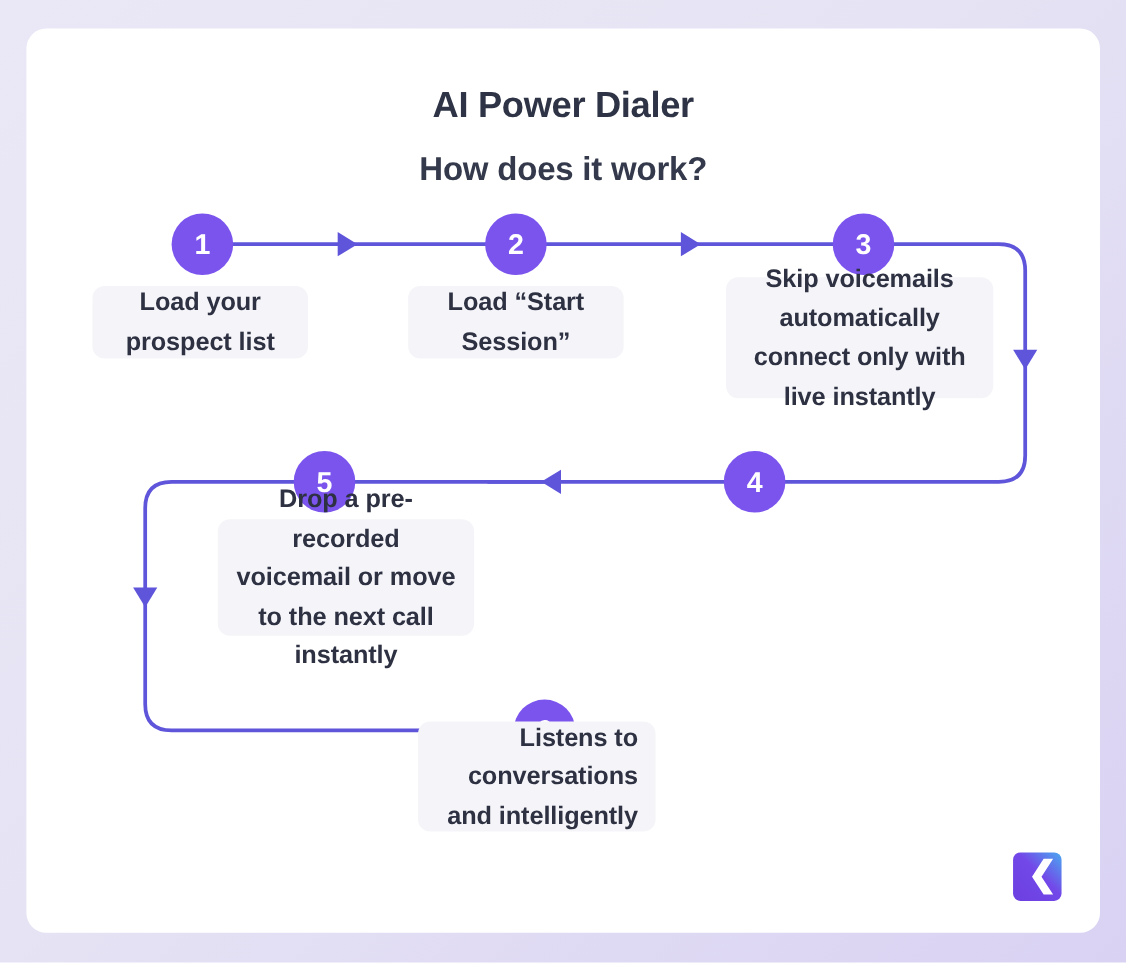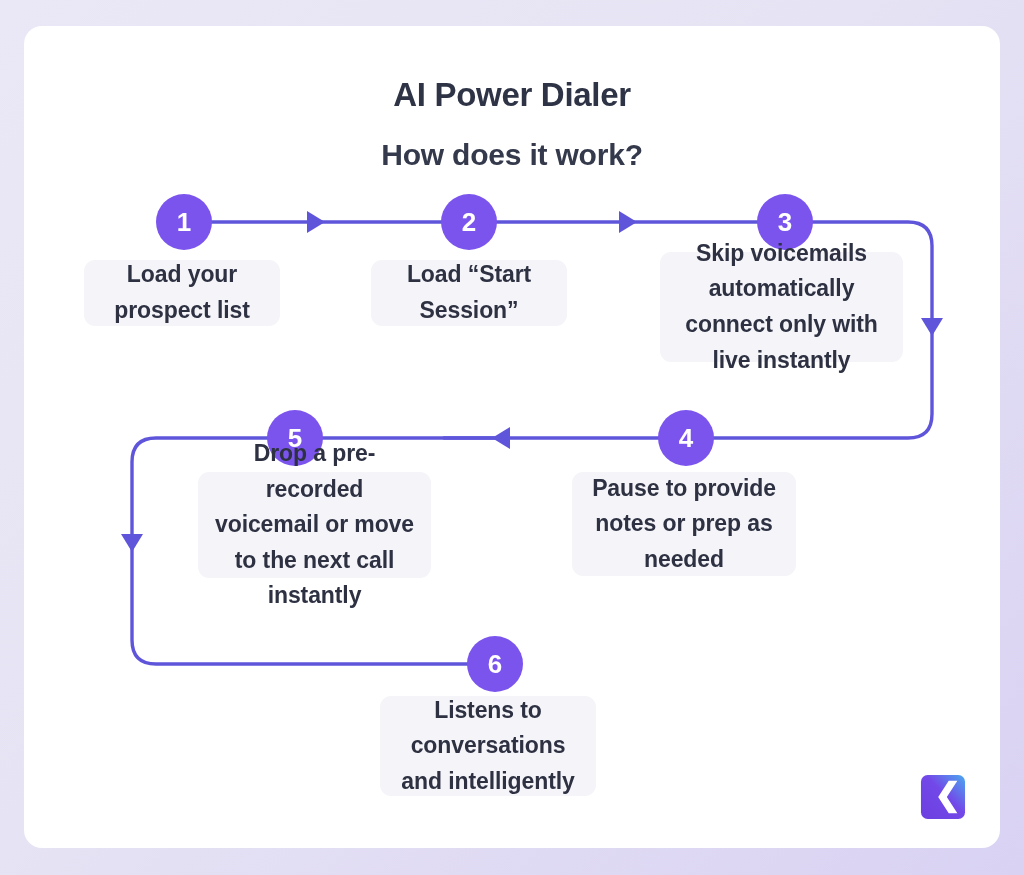--- a/index.html
+++ b/index.html
@@ -149,35 +149,32 @@
     <div class="step-circle" style="left:733px; top:168px;">
       <span>3</span>
     </div>
     <div class="step-card" style="left:636px; top:226px; width:243px; height:110px;">
       <span>Skip voicemails automatically connect only with live instantly</span>
     </div>
 
     <div class="step-circle" style="left:634px; top:384px;">
       <span>4</span>
     </div>
-    <div class="step-card" style="left:548px; top:446px; width:224px; height:104px;">
-      <span>Pause to provide notes or prep as needed</span>
-    </div>
 
     <div class="step-circle" style="left:243px; top:384px;">
       <span>5</span>
     </div>
     <div class="step-card" style="left:174px; top:446px; width:233px; height:106px;">
       <span>Drop a pre-recorded voicemail or move to the next call instantly</span>
     </div>
 
     <div class="step-circle" style="left:443px; top:610px;">
       <span>6</span>
     </div>
-    <div class="step-card" style="left:356px; top:670px; width:216px; height:100px;">
+    <div class="step-card" style="left:356px; top:630px; width:216px; height:100px;text-align:right;">
       <span>Listens to conversations and intelligently</span>
     </div>
 
     <svg id="logo" viewBox="0 0 48 48" xmlns="http://www.w3.org/2000/svg">
       <defs>
         <linearGradient id="kgrad" x1="0" y1="1" x2="1" y2="0">
           <stop offset="0%" stop-color="#6B3FE0"></stop>
           <stop offset="55%" stop-color="#7348E8"></stop>
           <stop offset="100%" stop-color="#4AA9F0"></stop>
         </linearGradient>

